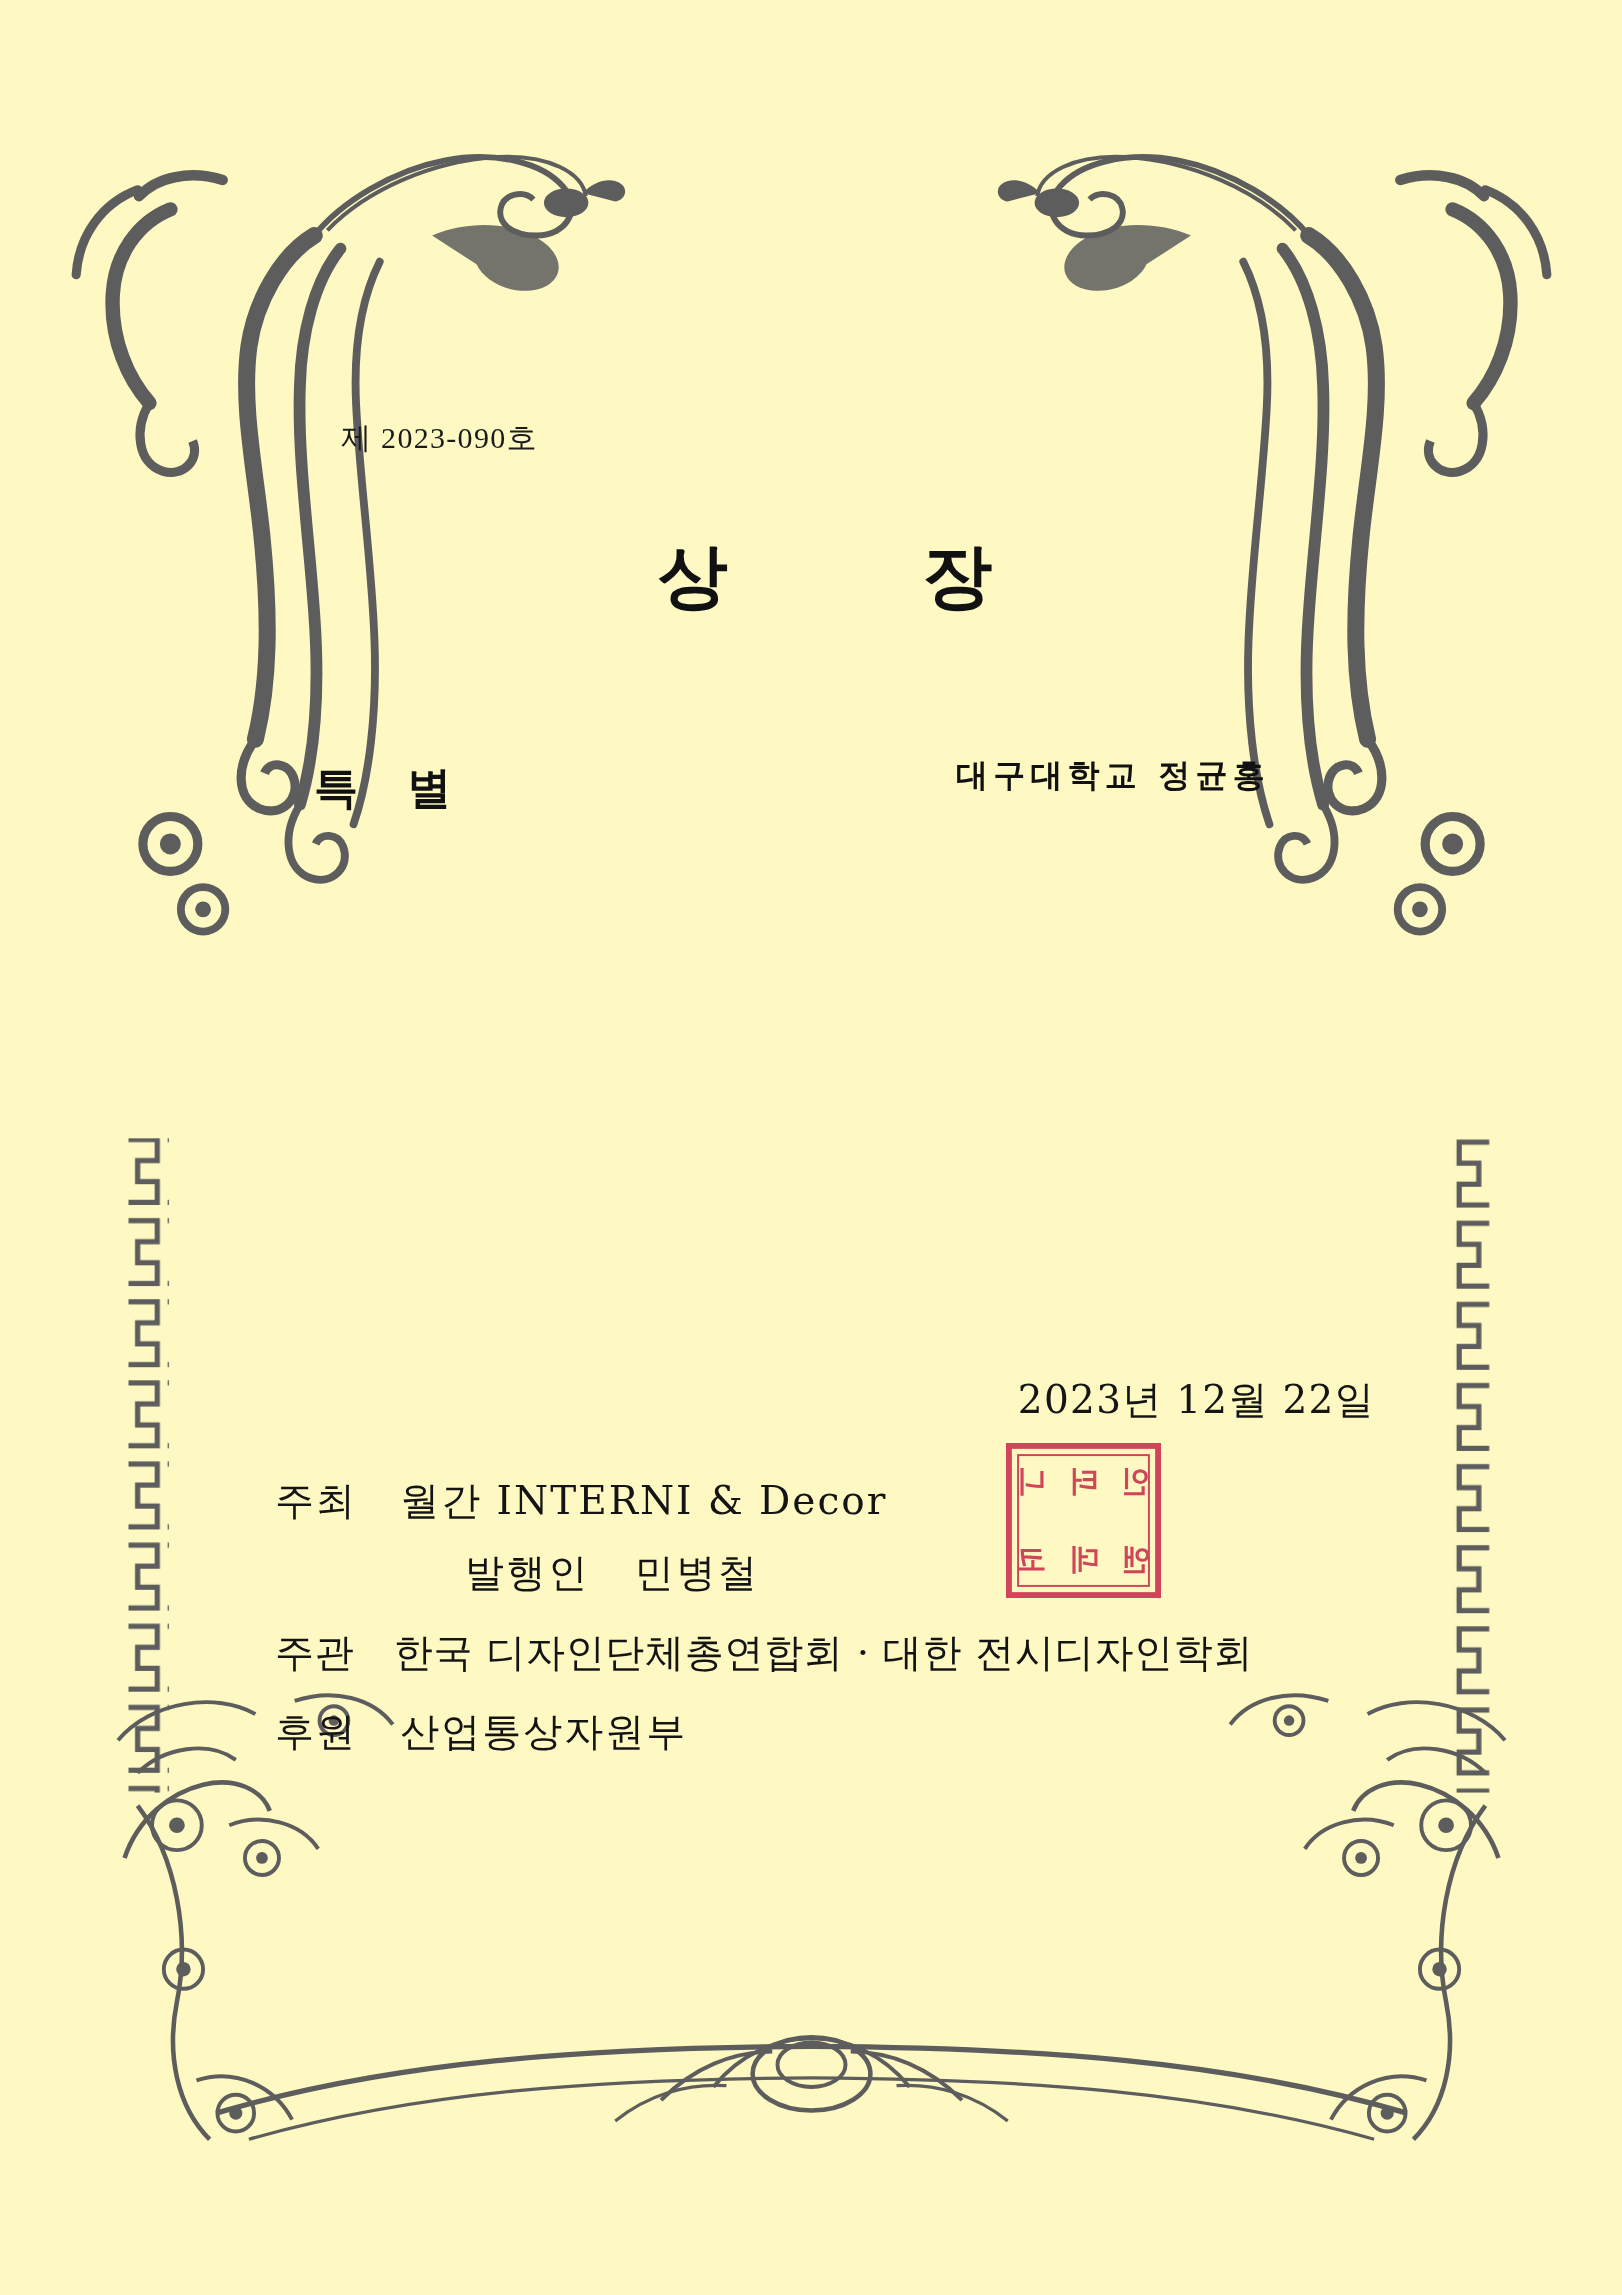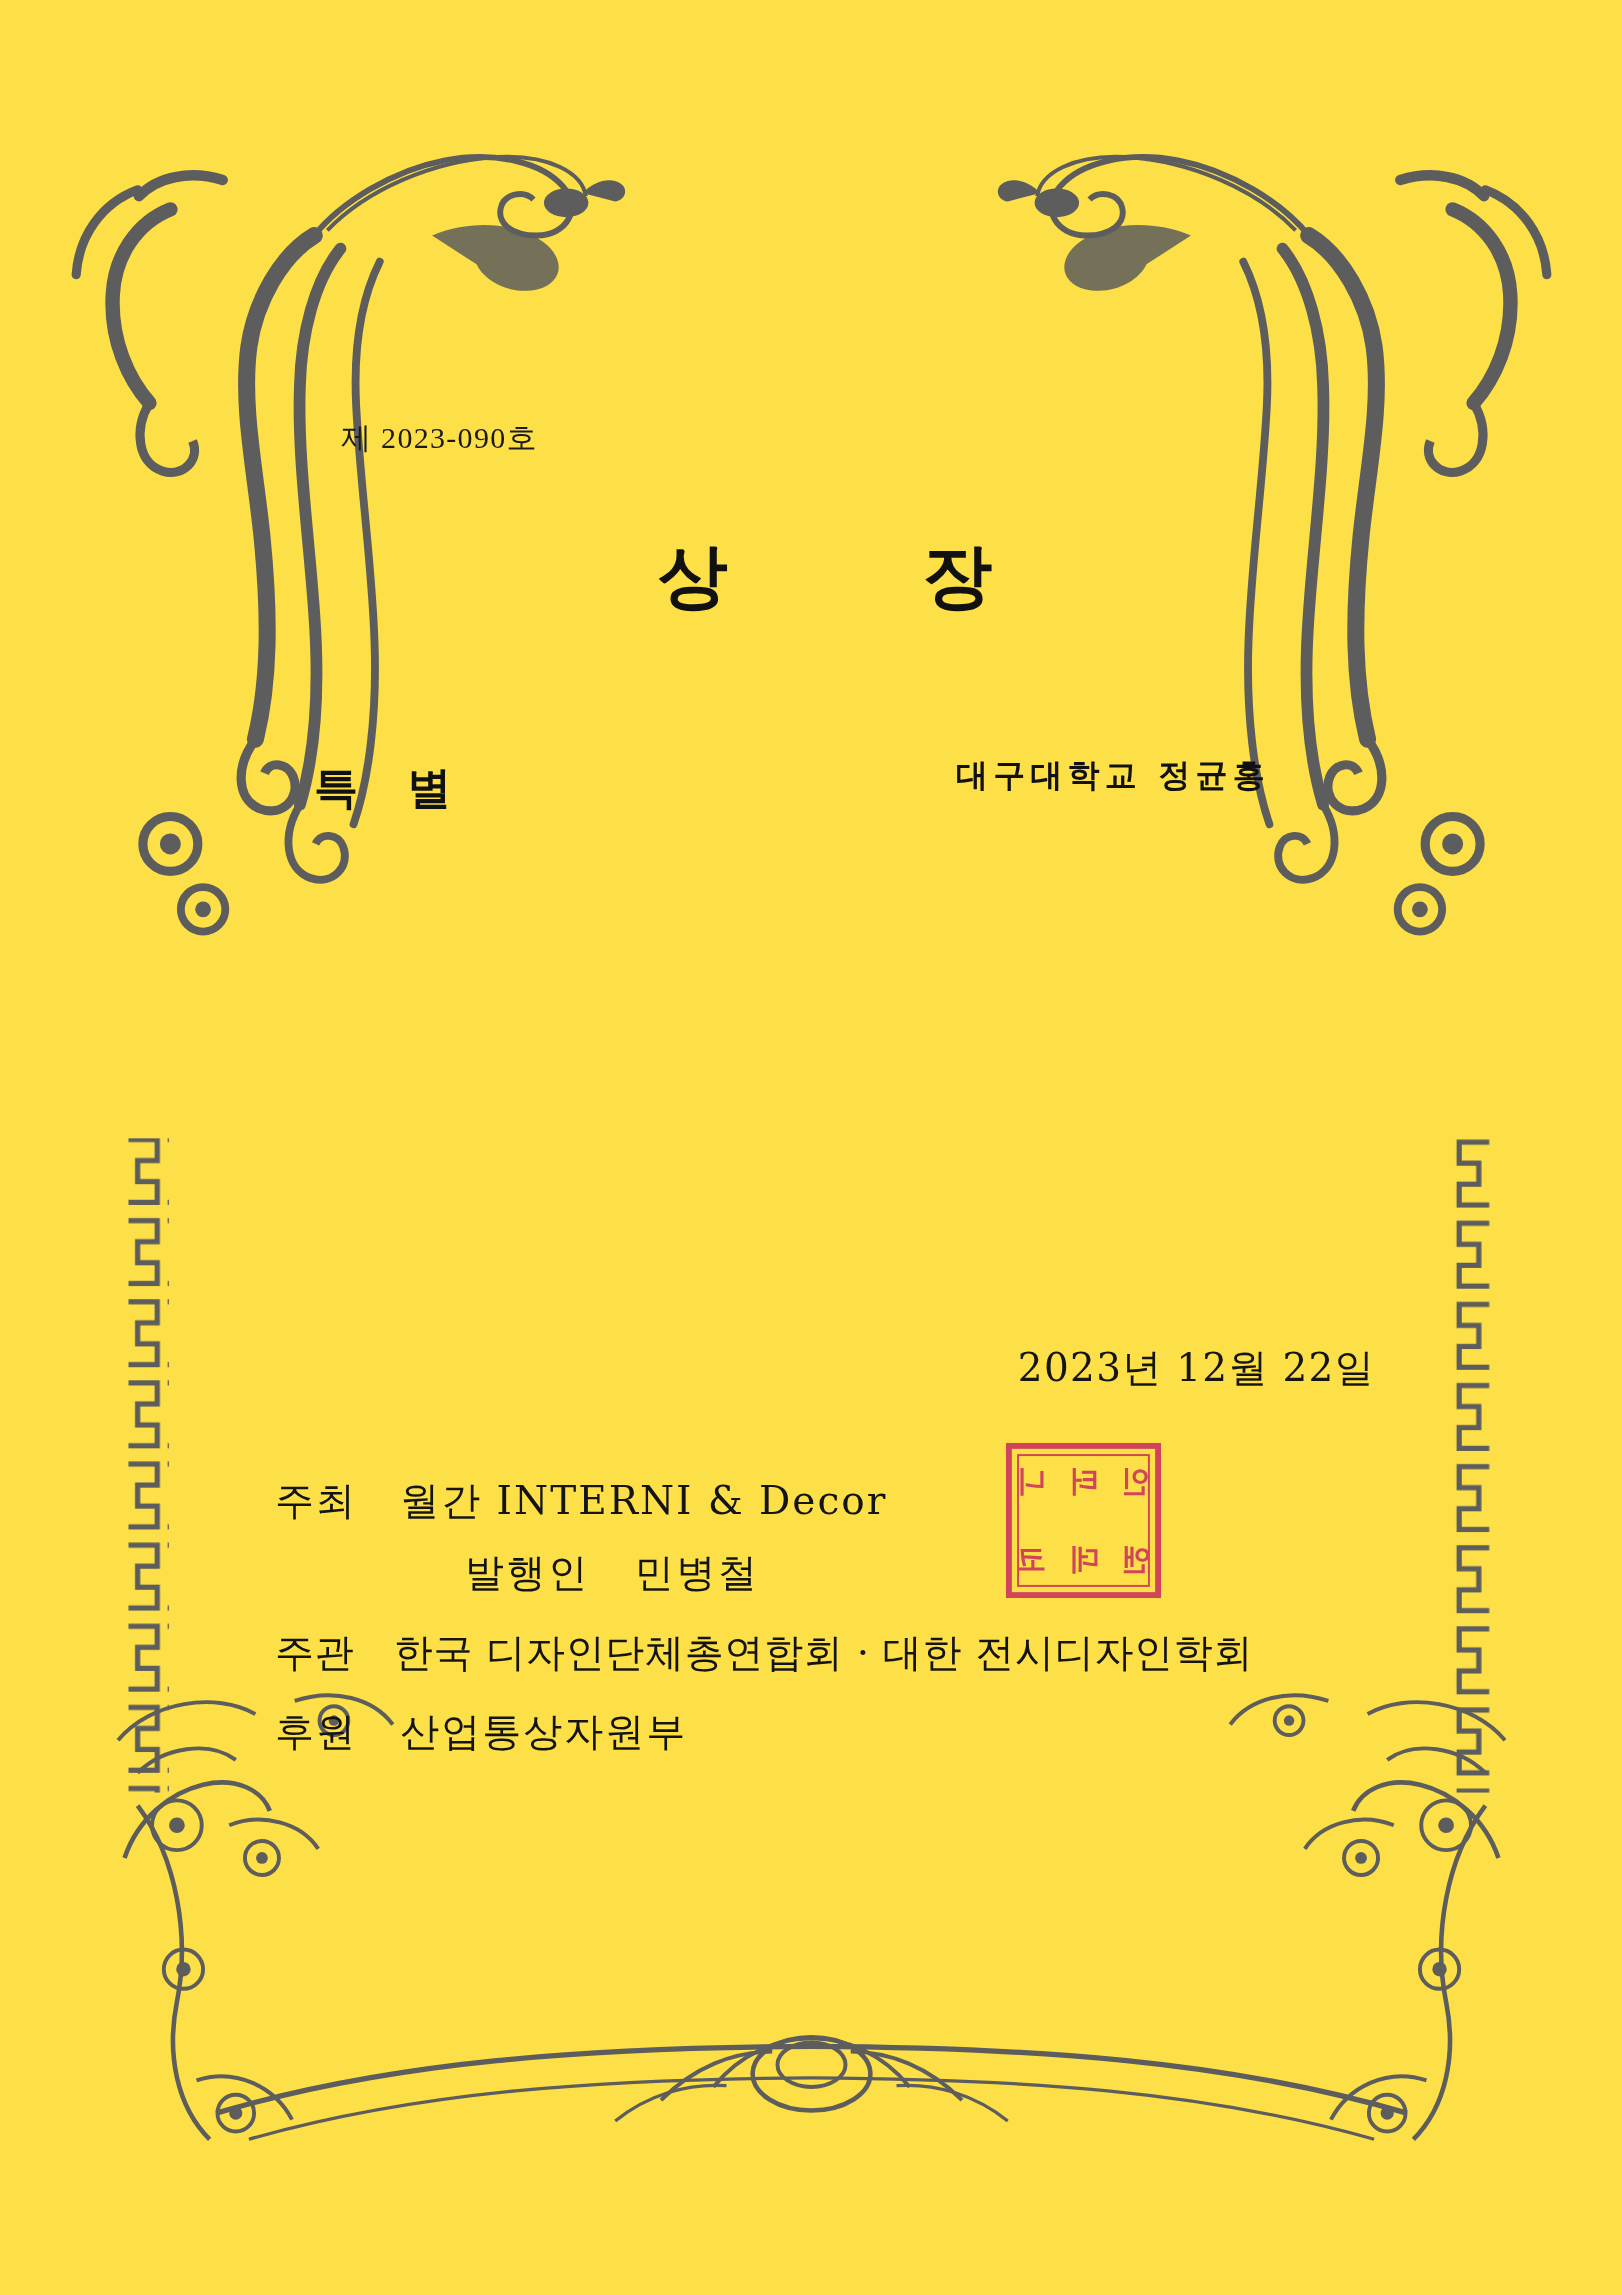--- a/index.html
+++ b/index.html
@@ -12,21 +12,21 @@
     height: 2295px;
     font-family: "Liberation Serif", serif;
     color: #1c1c1c;
     position: relative;
     overflow: hidden;
   }
 
   .certificate {
     position: absolute;
     inset: 0;
-    background: #fde047;
+    background: #fef9c3;
   }
 
   
   .frame-svg {
     position: absolute;
     left: 0;
     top: 0;
     width: 1623px;
     height: 2295px;
     pointer-events: none;
@@ -101,21 +101,21 @@
     text-align: justify;
     text-align-last: left;
     color: #151515;
     font-family: "DejaVu Serif", serif;
     word-break: keep-all;
   }
 
   .date {
     position: absolute;
     right: 26px;
-    top: 975px;
+    top: 1007px;
     font-size: 39px;
     letter-spacing: 1.3px;
     color: #151515;
     font-family: "DejaVu Serif", serif;
     white-space: nowrap;
   }
 
   .org-block {
     position: absolute;
     left: 26px;

